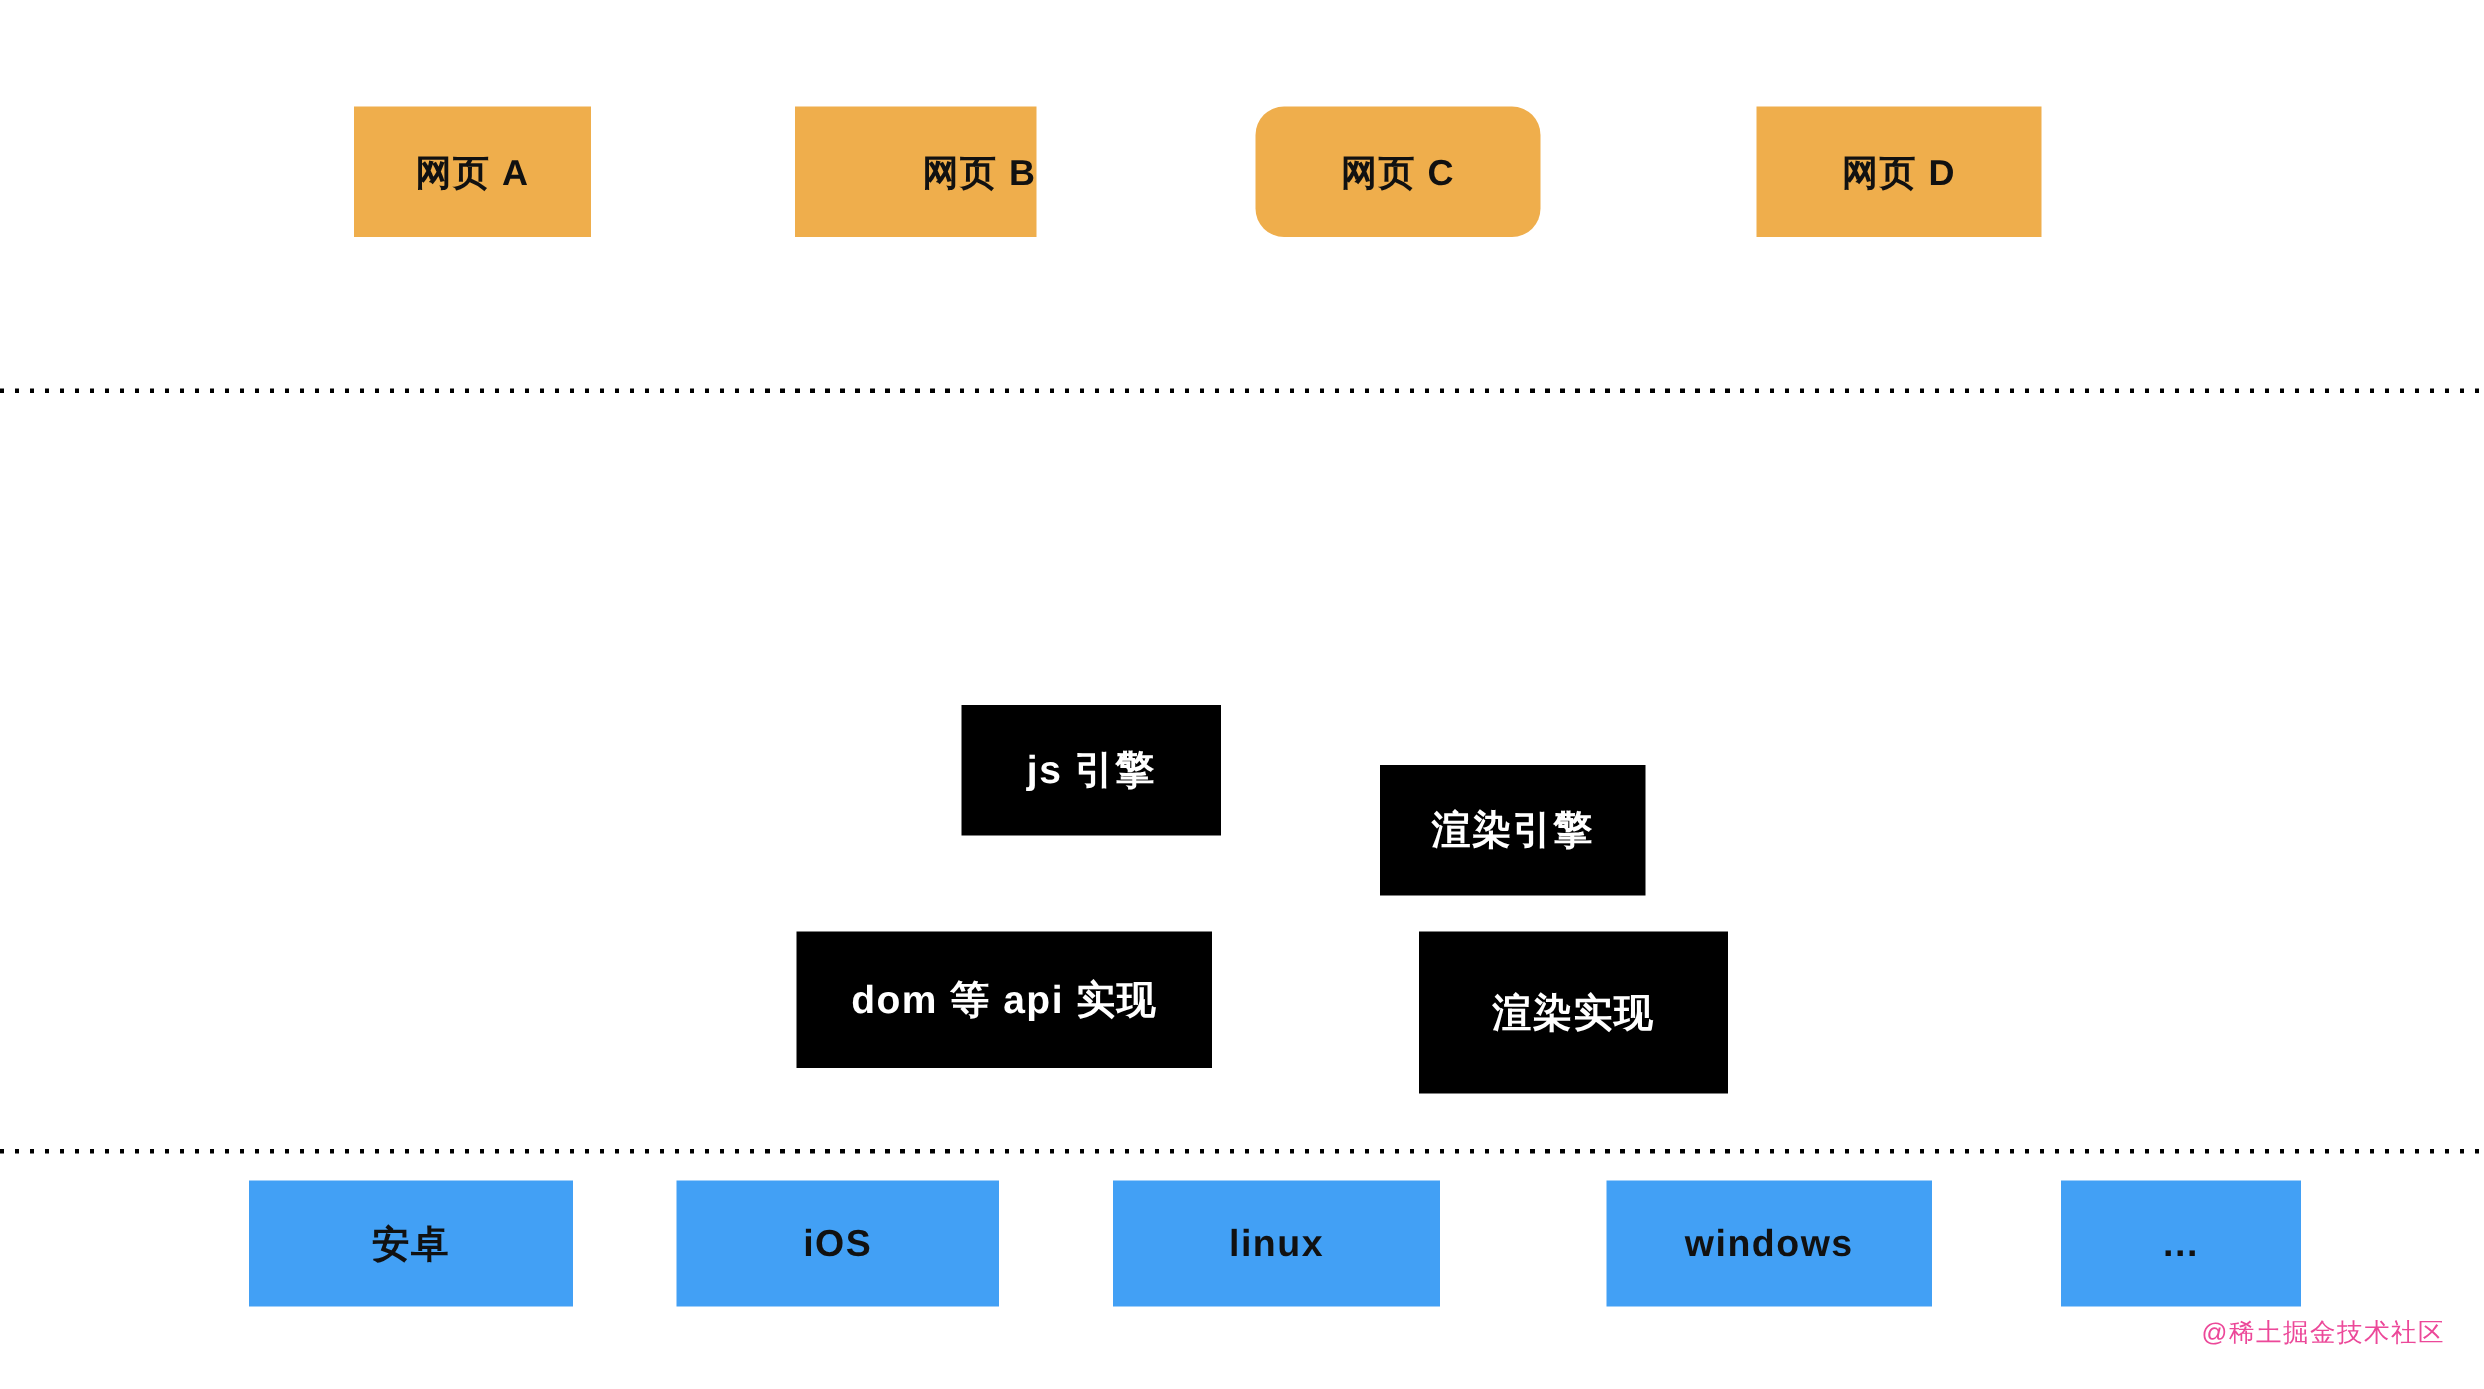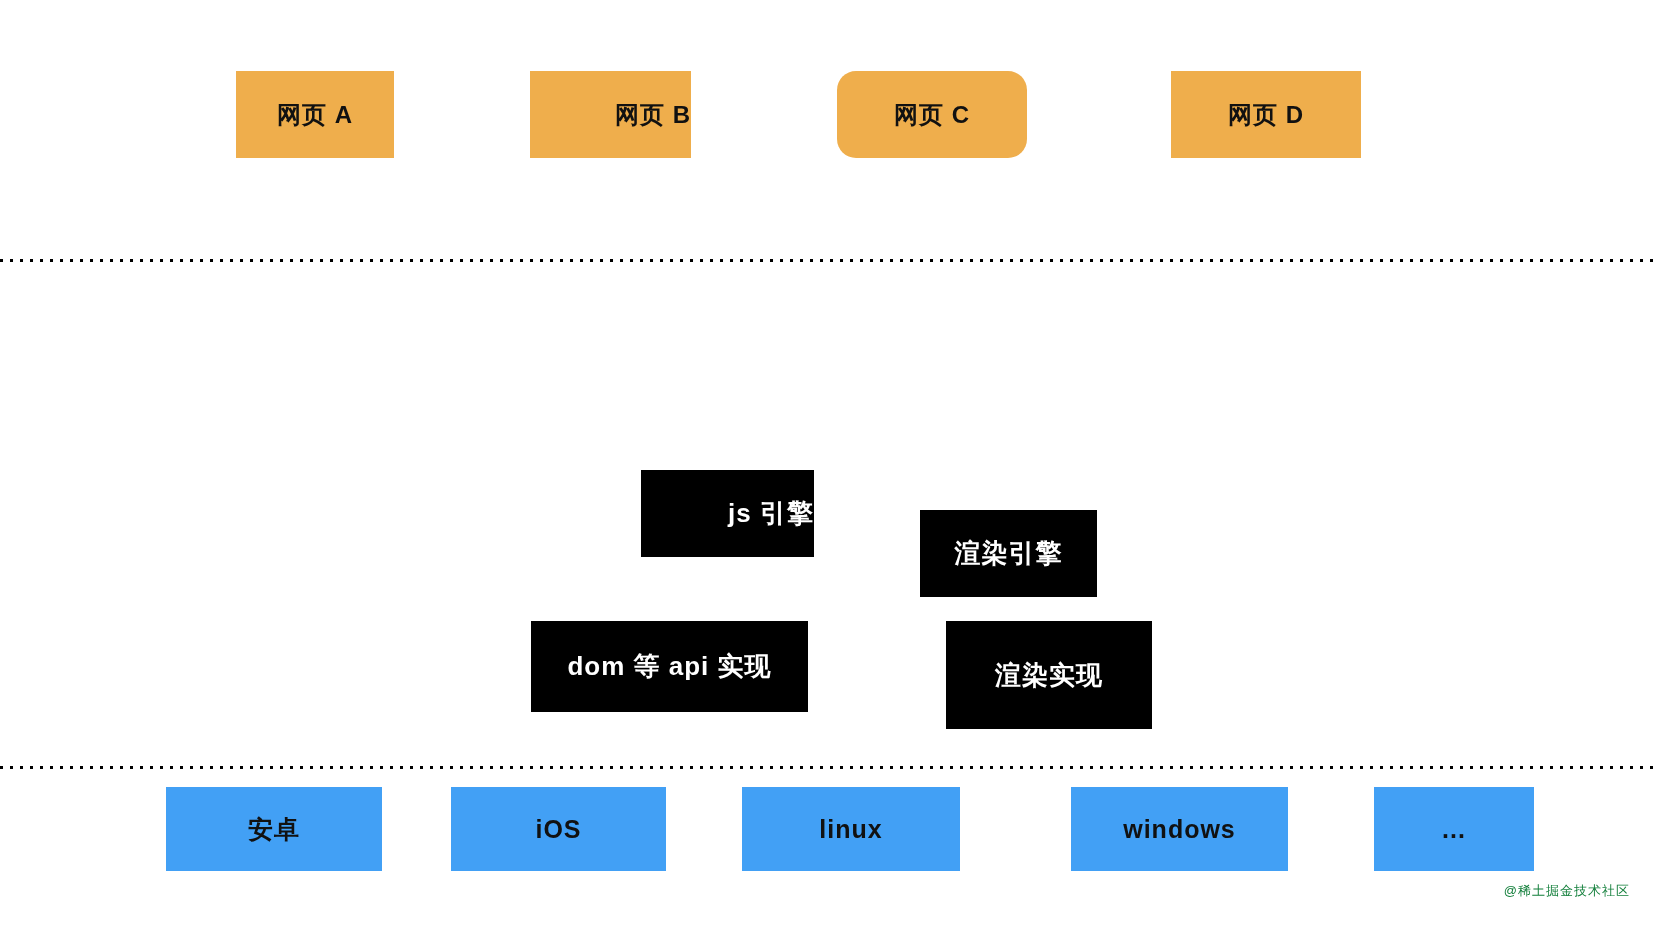--- a/index.html
+++ b/index.html
@@ -46,37 +46,37 @@
     background: repeating-linear-gradient(
       to right,
       #000000 0px, #000000 3px,
       transparent 3px, transparent 10px
     );
   }
   .watermark {
     position: absolute;
     right: 26px;
     bottom: 26px;
-    font-size: 13px;
+    font-size: 17px;
     font-weight: 400;
-    color: #15803d;
+    color: #ec4899;
     letter-spacing: 1px;
   }
 
   
   .pg-a { left: 209px;  top: 71px;  width: 158px; height: 87px; margin-left: 27px; }
   .pg-b { left: 530px;  top: 71px;  width: 161px; height: 87px; justify-content: flex-end; }
   .pg-c { left: 837px;  top: 71px;  width: 190px; height: 87px; border-radius: 19px; }
   .pg-d { left: 1171px; top: 71px;  width: 190px; height: 87px; }
 
   .div-1 { top: 259px; }
   .div-2 { top: 766px; }
 
   .browser-engine { left: 732px; top: 303px; width: 276px; height: 104px; }
-  .js-engine      { left: 641px; top: 470px; width: 173px; height: 87px; justify-content: flex-end;  }
+  .js-engine      { left: 641px; top: 470px; width: 173px; height: 87px;  }
   .render-engine  { left: 920px; top: 470px; width: 177px; height: 87px; margin-top: 40px;  }
   .dom-api-impl   { left: 531px; top: 621px; width: 277px; height: 91px;  }
   .render-impl    { left: 946px; top: 621px; width: 206px; height: 108px;  }
 
   .os-android { left: 166px;  top: 787px; width: 216px; height: 84px; font-family: Liberation Mono, monospace; }
   .os-ios     { left: 451px;  top: 787px; width: 215px; height: 84px; }
   .os-linux   { left: 742px;  top: 787px; width: 218px; height: 84px; }
   .os-windows { left: 1071px; top: 787px; width: 217px; height: 84px; }
   .os-more    { left: 1374px; top: 787px; width: 160px; height: 84px; }
 </style>

